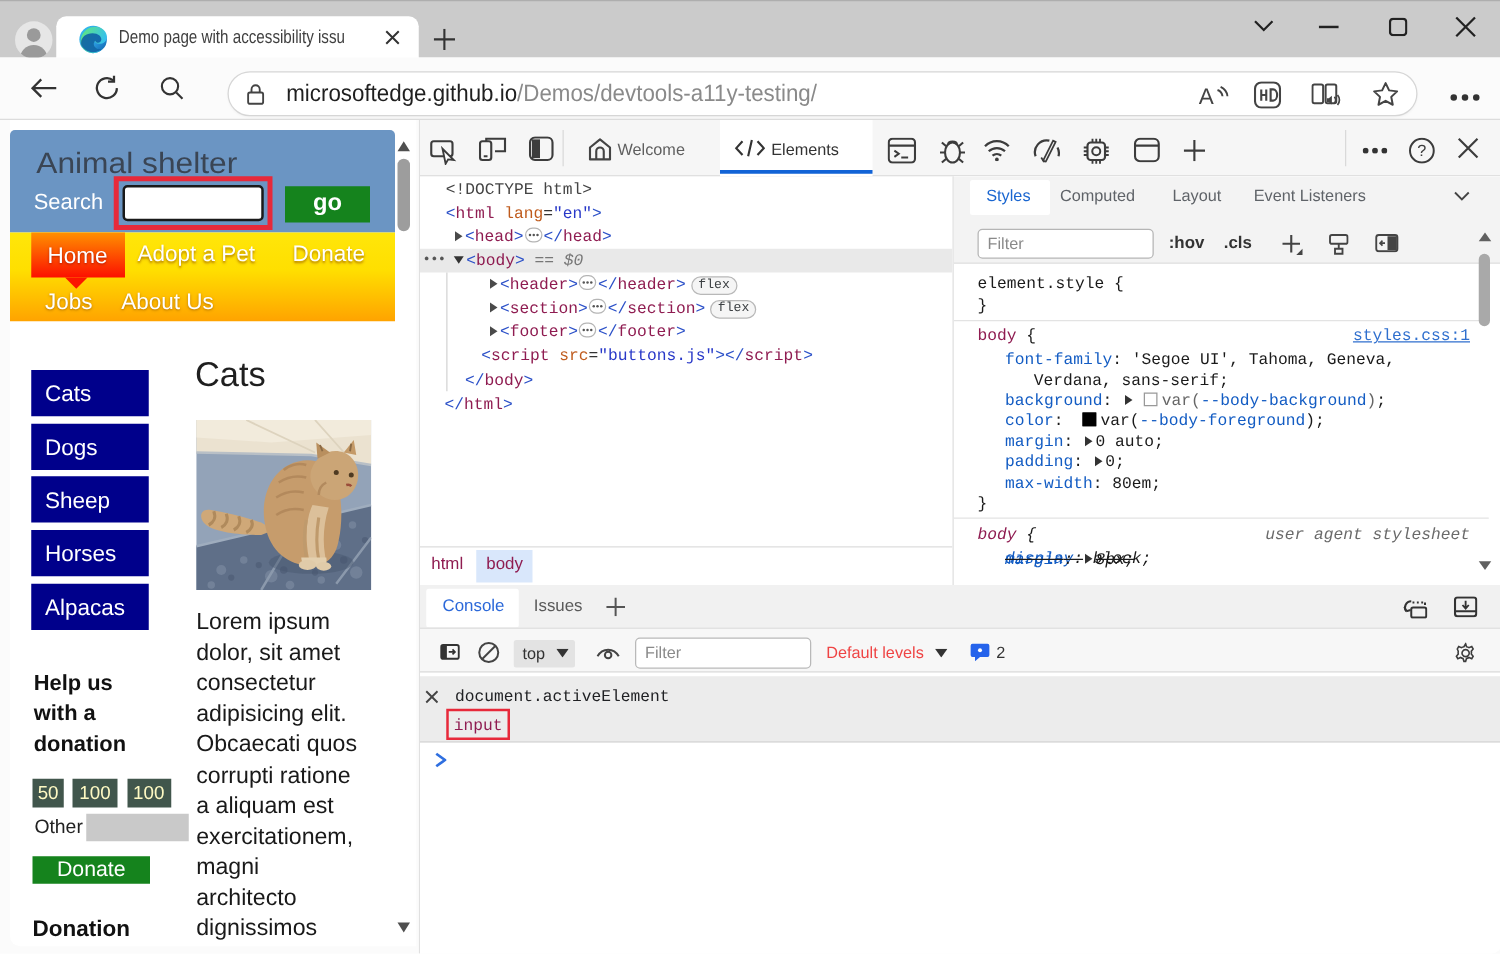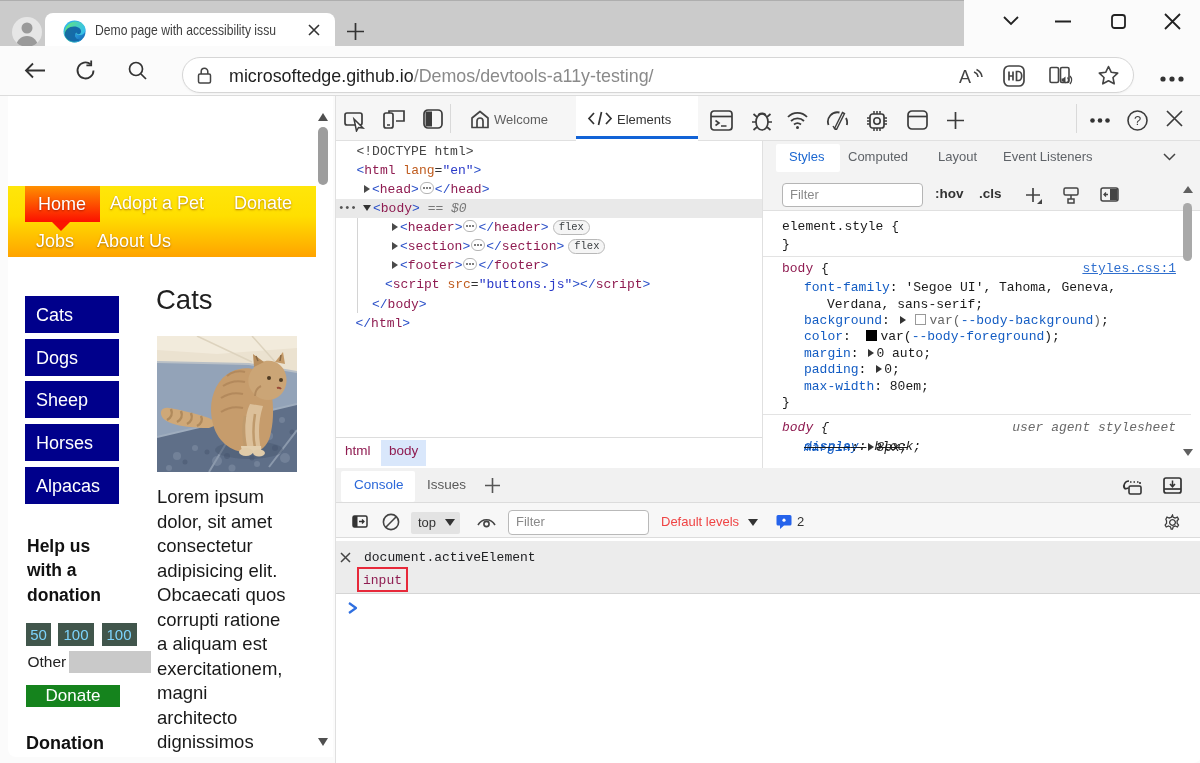--- a/index.html
+++ b/index.html
@@ -1,20 +1,20 @@
 <!DOCTYPE html>
 <html><head>
 <meta charset="utf-8">
 <style>
   html,body{margin:0;padding:0;}
   body{width:1200px;height:763px;overflow:hidden;font-family:"Liberation Sans",sans-serif;background:#fbfbfb;position:relative;}
   .abs{position:absolute;}
   .mono{font-family:"Liberation Mono",monospace;}
   
-  #titlebar{left:0;top:0;width:964px;height:46px;background:#cbcbcb;border-top:1px solid #aeaeae;box-sizing:border-box;}
+  #titlebar{left:0;top:0;width:1200px;height:46px;background:#cbcbcb;border-top:1px solid #aeaeae;box-sizing:border-box;}
   #avatar{left:12px;top:16px;width:30px;height:30px;border-radius:50%;background:#e6e6e6;overflow:hidden;}
   #tab{left:45px;top:12px;width:290px;height:34px;background:#fff;border-radius:8px 8px 0 0;}
   #tabtitle{left:50px;top:8px;width:260px;height:19px;font-size:15px;color:#3f3f3f;white-space:nowrap;overflow:hidden;transform:scaleX(0.81);transform-origin:0 50%;}
   
   #addrrow{left:0;top:46px;width:1200px;height:50px;background:#fbfbfb;border-bottom:1px solid #dcdcdc;box-sizing:border-box;}
   #pill{left:182px;top:11px;width:952px;height:36px;background:#fff;border:1px solid #d6d6d6;border-radius:18px;box-sizing:border-box;box-shadow:0 1px 2px rgba(0,0,0,0.04);}
   #url{left:46px;top:7px;font-size:19px;color:#1f1f1f;white-space:nowrap;transform:scaleX(0.94);transform-origin:0 50%;}
   #url .gray{color:#8a8a8a;}
   
   #page{left:8px;top:96px;width:325px;height:661px;background:#fff;border-radius:0 0 0 8px;overflow:hidden;}
@@ -27,21 +27,21 @@
   #nav{left:0;top:90px;width:308px;height:71px;background:linear-gradient(180deg,#ffe60a 0%,#ffdf00 42%,#ffa300 100%);}
   #hometab{left:17px;top:0;width:75px;height:36px;background:linear-gradient(180deg,#ff9000,#fc1000);}
   #hometab:after{content:"";position:absolute;left:27px;top:36px;border-left:9px solid transparent;border-right:9px solid transparent;border-top:9px solid #fb1500;}
   .navlnk{position:absolute;color:#fff;font-size:18px;text-shadow:0 1px 2px rgba(160,100,0,0.85);}
   #hometxt{left:13px;top:8px;color:#fff;font-size:18px;position:absolute;text-shadow:0 1px 2px rgba(120,0,0,0.6);}
   .sbtn{position:absolute;left:17px;width:94px;height:37px;background:#00008b;color:#fff;font-size:18px;line-height:38px;padding-left:11px;box-sizing:border-box;}
   #catshead{left:148px;top:188px;font-size:27.5px;font-weight:300;color:#1f1f1f;}
   #catimg{left:149px;top:240px;width:140px;height:136px;}
   #lorem{left:149px;top:389px;width:160px;font-size:18.5px;color:#191919;line-height:24.5px;}
   #helpus{left:19px;top:438px;font-size:17.5px;font-weight:bold;color:#111;line-height:24.3px;}
-  .donbtn{position:absolute;background:#41564c;color:#7dd3fc;font-size:15px;text-align:center;line-height:23px;height:23px;top:527px;}
+  .donbtn{position:absolute;background:#41564c;color:#fef9c3;font-size:15px;text-align:center;line-height:23px;height:23px;top:527px;}
   #otherlbl{left:19.5px;top:557px;font-size:15.5px;color:#222;}
   #otherinput{left:61px;top:555px;width:82px;height:22px;background:#c9c9c9;}
   #donatebtn{left:18px;top:589px;width:94px;height:22px;background:#15831d;color:#fff;font-size:17px;text-align:center;line-height:22px;}
   #donation{left:18px;top:637px;font-size:18px;font-weight:bold;color:#111;}
   
   #pgthumb{left:318px;top:127px;width:10px;height:58px;background:#9d9d9d;border-radius:5px;}
   
   #devtools{left:335px;top:96px;width:865px;height:667px;background:#fff;border-left:1px solid #e0e0e0;border-radius:0 0 8px 0;}
   #dtoolbar{left:0;top:0;width:865px;height:45px;background:#f6f6f6;border-bottom:1px solid #e0e0e0;box-sizing:border-box;}
   #eltab{left:240px;top:0;width:122px;height:45px;background:#fff;}
@@ -167,20 +167,27 @@
   <div class="abs" style="left:1160px;top:22px;width:24px;height:6px">
     <svg width="24" height="6">
         <circle cx="3" cy="3" r="2.6" fill="#333"></circle>
         <circle cx="12" cy="3" r="2.6" fill="#333"></circle>
         <circle cx="21" cy="3" r="2.6" fill="#333"></circle>
       </svg>
   </div>
 </div>
 
 <div id="page" class="abs">
+  <div id="bluehdr" class="abs">
+    <div id="sheltertitle" class="abs">Animal shelter</div>
+    <div id="searchlbl" class="abs">Search</div>
+    <div id="srchinput" class="abs"></div>
+    <div id="redbox1" class="abs"></div>
+    <div id="gobtn" class="abs">go</div>
+  </div>
   <div id="nav" class="abs">
     <div id="hometab" class="abs">
         <span id="hometxt">Home</span>
       </div>
     <span class="navlnk" style="left:102px;top:7px">Adopt a Pet</span>
     <span class="navlnk" style="left:226px;top:7px">Donate</span>
     <span class="navlnk" style="left:28px;top:45px">Jobs</span>
     <span class="navlnk" style="left:89px;top:45px">About Us</span>
   </div>
   <div class="sbtn" style="top:200px">Cats</div>

